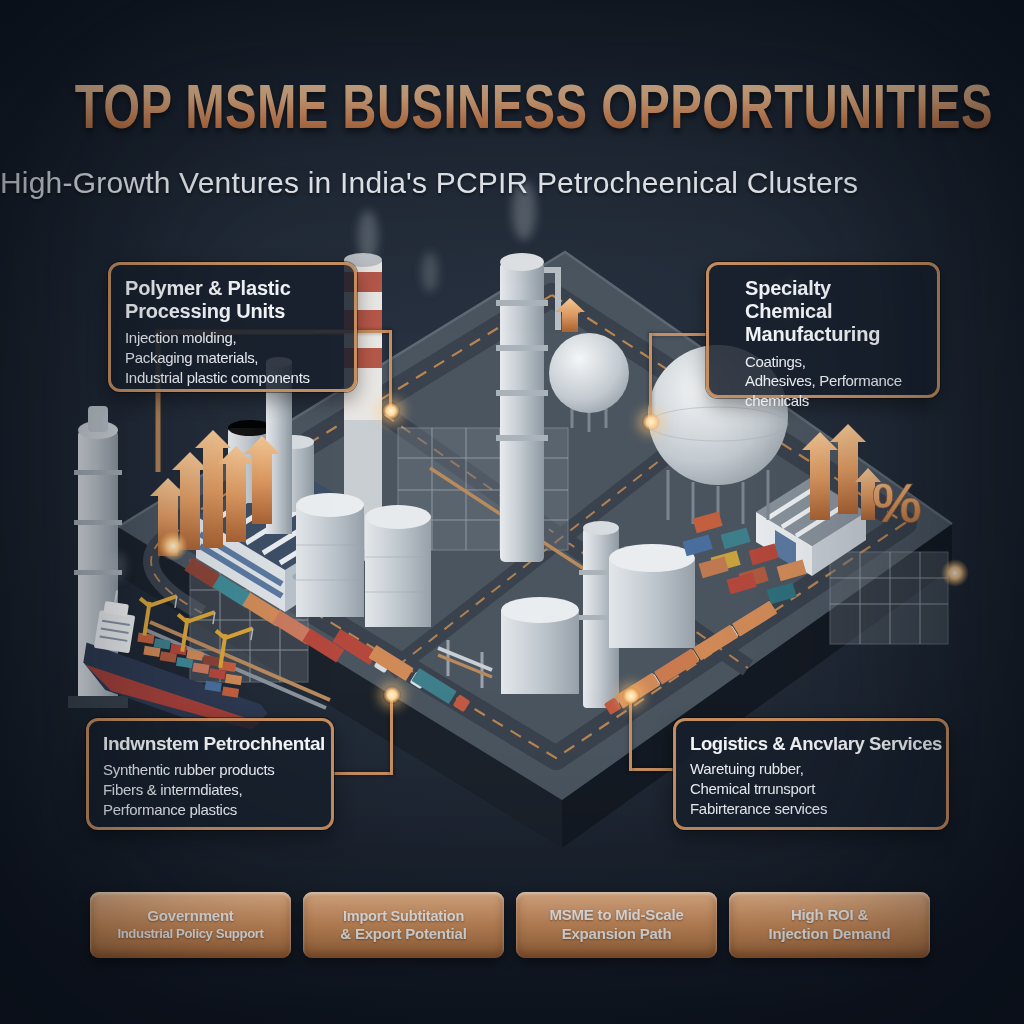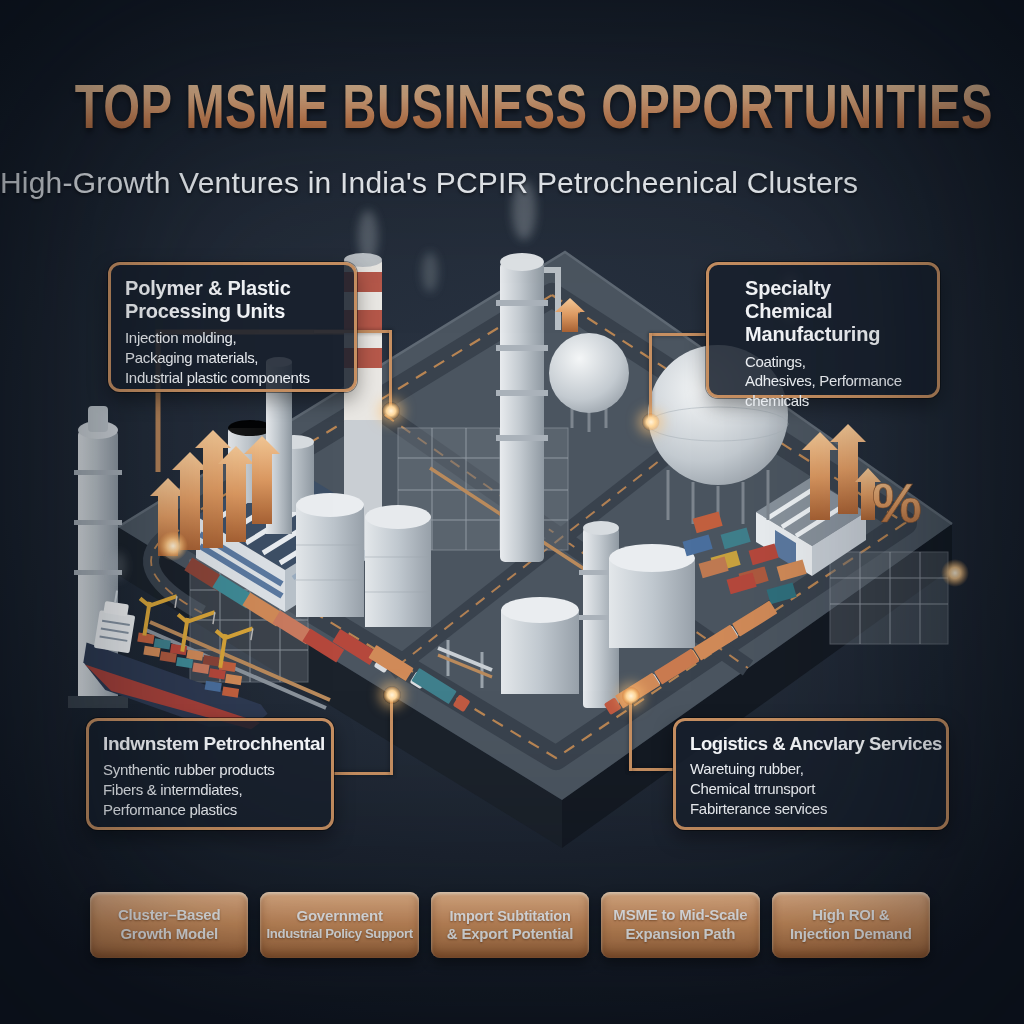--- a/index.html
+++ b/index.html
@@ -370,24 +370,20 @@
   </div>
 
   <div class="co co-logistics">
     <h3>Logistics &amp; Ancvlary Services</h3>
     <div class="ln">Waretuing rubber,</div>
     <div class="ln">Chemical trrunsport</div>
     <div class="ln">Fabirterance services</div>
   </div>
 
   <div class="pills">
-    <div class="pill">
-      <div class="l1">Cluster–Based</div>
-      <div class="l2">Growth Model</div>
-    </div>
     <div class="pill pill-govt">
       <div class="l1">Government</div>
       <div class="l2">Industrial Policy Support</div>
     </div>
     <div class="pill pill-import">
       <div class="l1">Import Subtitation</div>
       <div class="l2">&amp; Export Potential</div>
     </div>
     <div class="pill">
       <div class="l1">MSME to Mid-Scale</div>

